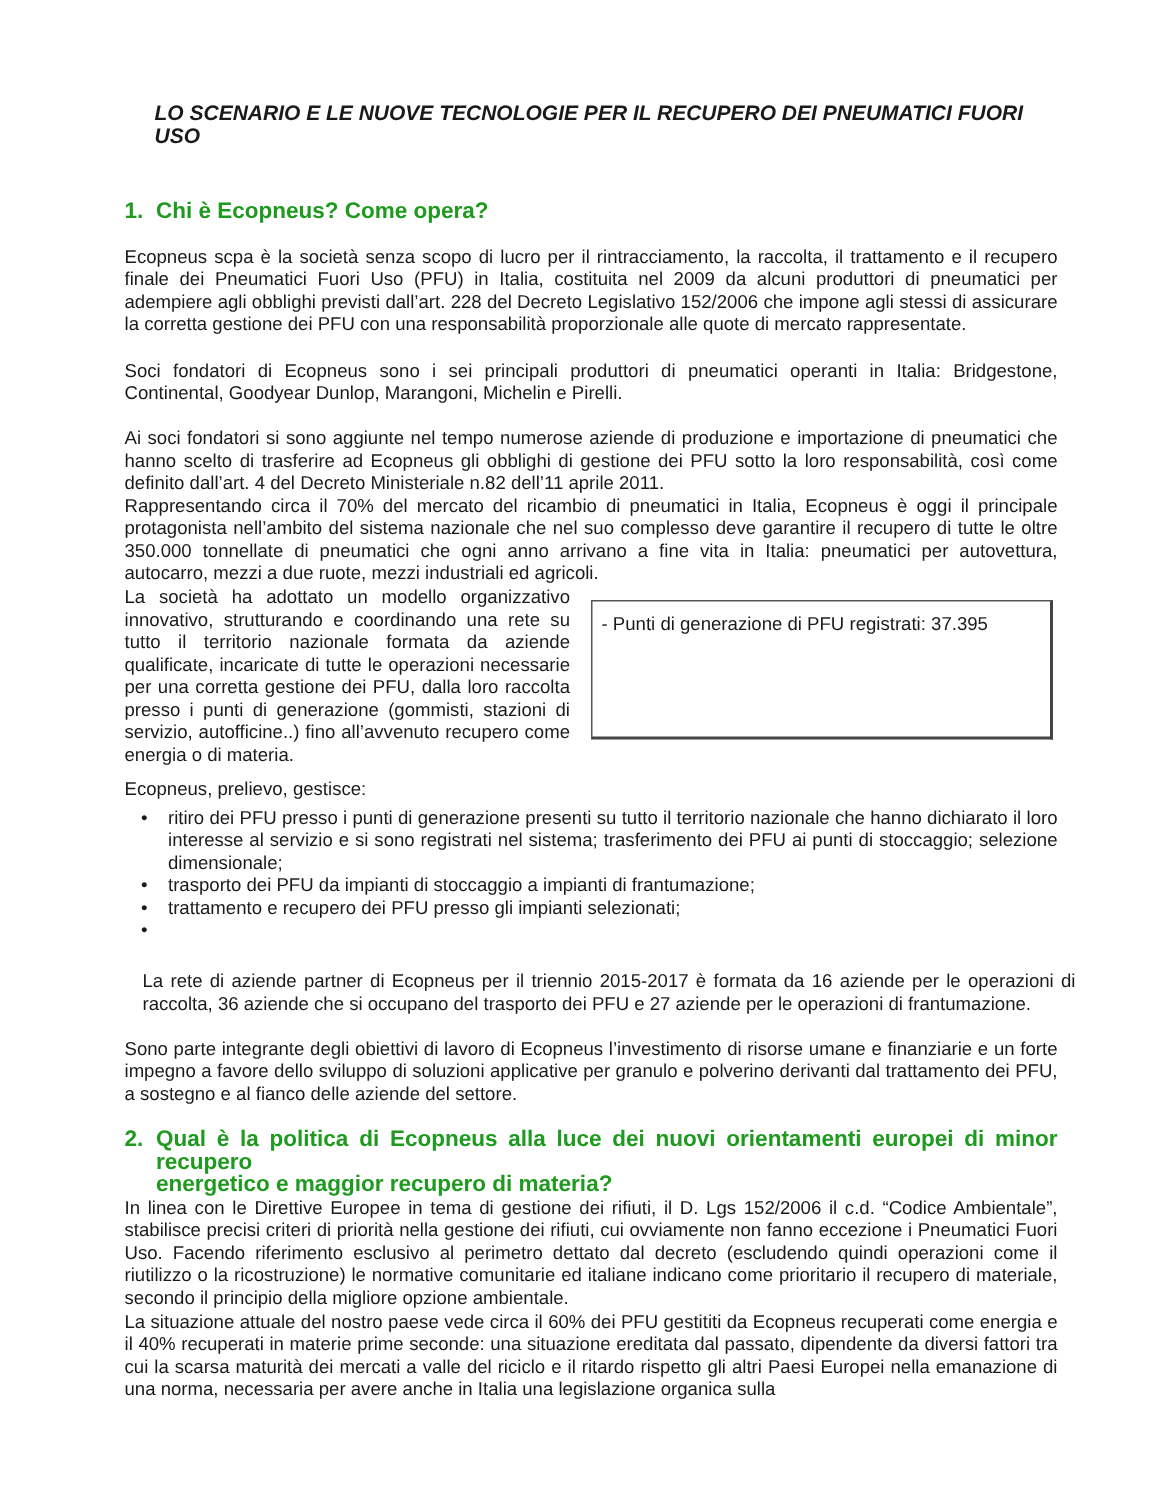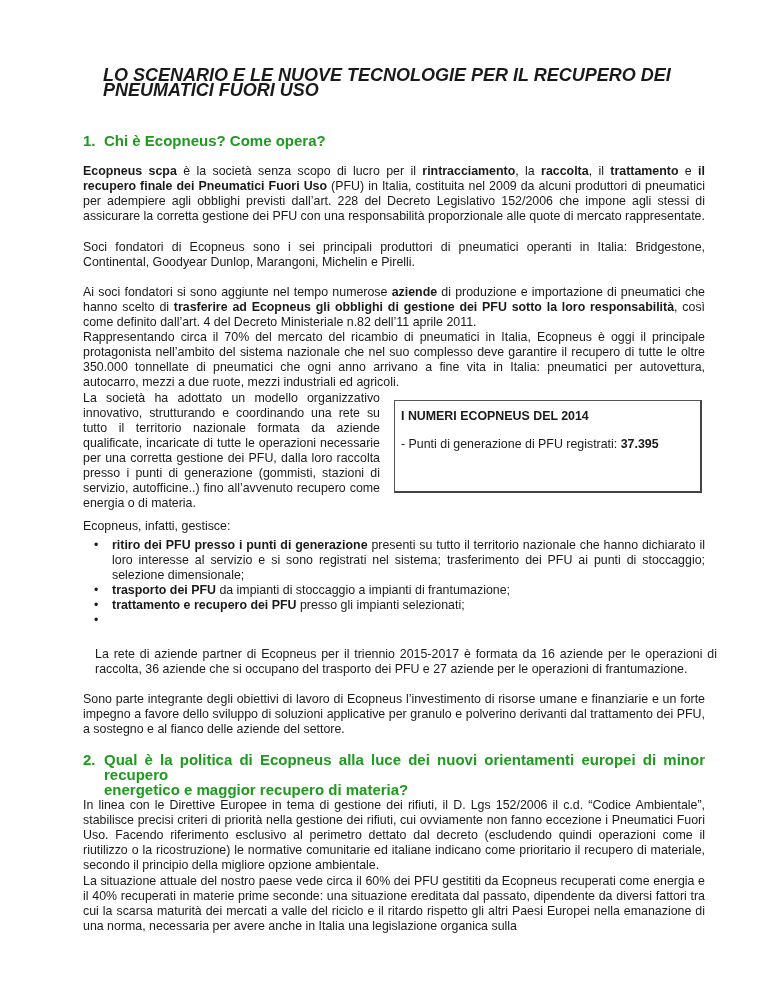--- a/index.html
+++ b/index.html
@@ -4,32 +4,32 @@
 <style>
   html, body { margin: 0; padding: 0; background: #ffffff; }
   body {
     width: 768px; height: 994px; overflow: hidden; position: relative;
     font-family: "Liberation Sans", sans-serif; color: #1a1a1a;
     font-size: 12.4px; line-height: 15px;
   }
   .page { position: absolute; left: 83px; top: 0; width: 622px; }
   .title {
     position: absolute; left: 103px; top: 68px; width: 600px;
-    font-weight: bold; font-style: italic; font-size: 18px; letter-spacing: 0;
+    font-weight: bold; font-style: italic; font-size: 14px; letter-spacing: 0;
   }
   .h {
     position: absolute; left: 0; width: 622px;
     color: #1e9a1e; font-weight: bold; font-size: 15px;
   }
   .h .num { display: inline-block; width: 21px; }
   .h2 { text-align: justify; text-align-last: left; }
   .h2 .body2 { display: block; padding-left: 21px; }
   p { position: absolute; left: 0; margin: 0; width: 622px; text-align: justify; }
   p.last-left { text-align-last: left; }
-  b { font-weight: bold; }
+  b { font-weight: normal; }
   .split { width: 297px; }
   .box {
     position: absolute; left: 311px; top: 400px; width: 308px; height: 93px;
     border: 1px solid #555; border-right: 2px solid #444; border-bottom: 2px solid #444;
     box-sizing: border-box; padding: 8px 0 0 6px;
   }
   .box .box-title { font-weight: bold; margin-bottom: 13px; display: block; }
   .box .row { display: block; }
   ul.list { position: absolute; left: 0; top: 538px; width: 622px; margin: 0; padding: 0; list-style: none; }
   ul.list li { position: relative; padding-left: 29px; text-align: justify; text-align-last: left; }
@@ -50,25 +50,24 @@
 
   <p style="top:240px;" class="last-left">Soci fondatori di Ecopneus sono i sei principali produttori di pneumatici operanti in Italia: Bridgestone, Continental, Goodyear Dunlop, Marangoni, Michelin e Pirelli.</p>
 
   <p style="top:285px;" class="last-left"><span>Ai soci fondatori si sono aggiunte nel tempo numerose </span><b>aziende</b><span> di produzione e importazione di pneumatici che hanno scelto di </span><b>trasferire ad Ecopneus gli obblighi di gestione dei PFU sotto la loro responsabilità</b><span>, così come definito dall’art. 4 del Decreto Ministeriale n.82 dell’11 aprile 2011.</span></p>
 
   <p style="top:330px;" class="last-left">Rappresentando circa il 70% del mercato del ricambio di pneumatici in Italia, Ecopneus è oggi il principale protagonista nell’ambito del sistema nazionale che nel suo complesso deve garantire il recupero di tutte le oltre 350.000 tonnellate di pneumatici che ogni anno arrivano a fine vita in Italia: pneumatici per autovettura, autocarro, mezzi a due ruote, mezzi industriali ed agricoli.</p>
 
   <p style="top:391px;" class="split last-left">La società ha adottato un modello organizzativo innovativo, strutturando e coordinando una rete su tutto il territorio nazionale formata da aziende qualificate, incaricate di tutte le operazioni necessarie per una corretta gestione dei PFU, dalla loro raccolta presso i punti di generazione (gommisti, stazioni di servizio, autofficine..) fino all’avvenuto recupero come energia o di materia.</p>
 
   <div class="box">
-    <span class="box-title">I NUMERI ECOPNEUS DEL 2014</span>
     <span class="row"><span>- Punti di generazione di PFU registrati: </span><b>37.395</b></span>
   </div>
 
-  <p style="top:519px;">Ecopneus, infatti, gestisce:</p>
+  <p style="top:519px;">Ecopneus, prelievo, gestisce:</p>
 
   <ul class="list">
     <li><span class="bullet">•</span><b>ritiro dei PFU presso i punti di generazione</b><span> presenti su tutto il territorio nazionale che hanno dichiarato il loro interesse al servizio e si sono registrati nel sistema; trasferimento dei PFU ai punti di stoccaggio; selezione dimensionale;</span></li>
     <li><span class="bullet">•</span><b>trasporto dei PFU</b><span> da impianti di stoccaggio a impianti di  frantumazione;</span></li>
     <li><span class="bullet">•</span><b>trattamento e  recupero dei PFU</b><span> presso gli impianti selezionati;</span></li>
     <li><span class="bullet">•</span><span></span></li>
   </ul>
 
   <p style="top:647px;margin-left:12px;" class="last-left">La rete di aziende partner di Ecopneus per il triennio 2015-2017 è formata da 16 aziende per le operazioni di raccolta, 36 aziende che si occupano del trasporto dei PFU e 27 aziende per le operazioni di frantumazione.</p>
 

